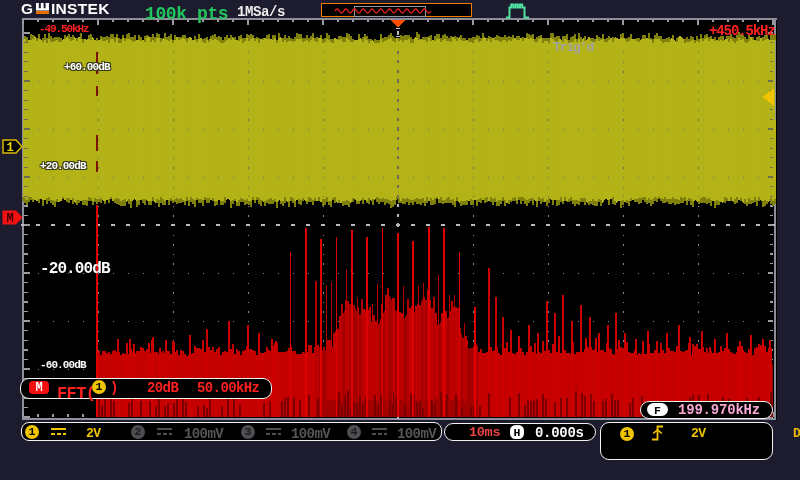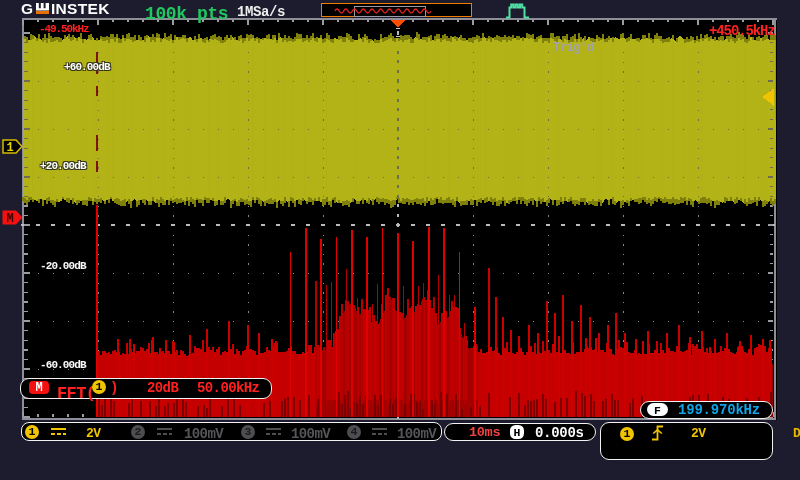--- a/index.html
+++ b/index.html
@@ -52,21 +52,21 @@
   <svg class="t" style="left:505px;top:2.5px" width="25" height="16" viewBox="0 0 25 16" fill="none">
     <path d="M1 14.5 H4.5 V4.5 L6.2 4.5 6.2 1.5 8.4 1.5 8.4 4.5 10.6 4.5 10.6 1.5 12.8 1.5 12.8 4.5 15 4.5 15 1.5 17.2 1.5 17.2 4.5 19.5 4.5 19.5 14.5 H24" stroke="#4fe2a2" stroke-width="2"></path>
   </svg>
   <div class="t" style="left:553px;top:3.5px;font-size:13px;letter-spacing:-1.1px;color:#a3a3a3;margin-top:36px;">Trig'd</div>
 
   <div class="t" style="left:39px;top:22.5px;font-size:11px;letter-spacing:-1.1px;color:#ff2222;">-49.50kHz</div>
   <div class="t" style="left:709px;top:22.5px;font-size:14px;letter-spacing:-1.1px;color:#ff2222;">+450.5kHz</div>
 
   <div class="t" style="left:40px;top:60.5px;font-size:11px;letter-spacing:-0.9px;color:#ffffff;text-shadow:1px 1px 0 #33331a,-1px 1px 0 #33331a,1px -1px 0 #33331a,-1px -1px 0 #33331a;margin-left:24px;">+60.00dB</div>
   <div class="t" style="left:40px;top:159.5px;font-size:11px;letter-spacing:-0.9px;color:#ffffff;text-shadow:1px 1px 0 #33331a,-1px 1px 0 #33331a,1px -1px 0 #33331a,-1px -1px 0 #33331a;">+20.00dB</div>
-  <div class="t" style="left:40px;top:259.5px;font-size:11px;letter-spacing:-0.9px;color:#fafafa;text-align:center;">-20.00dB</div>
+  <div class="t" style="left:40px;top:259.5px;font-size:16px;letter-spacing:-0.9px;color:#fafafa;text-align:center;">-20.00dB</div>
   <div class="t" style="left:40px;top:358.5px;font-size:11px;letter-spacing:-0.9px;color:#fafafa;">-60.00dB</div>
 
   <svg class="t" style="left:2px;top:139px" width="21" height="15" viewBox="0 0 21 15">
     <path d="M1 1 H14 L20 7.5 L14 14 H1 Z" fill="#000" stroke="#d8b900" stroke-width="1.5"></path>
     <text x="8" y="12" text-anchor="middle" font-family="Liberation Mono" font-weight="bold" font-size="12" fill="#e8d400">1</text>
   </svg>
   <svg class="t" style="left:2px;top:210px" width="21" height="15" viewBox="0 0 21 15">
     <path d="M0.5 0.5 H14 L20.5 7.5 L14 14.5 H0.5 Z" fill="#f21010"></path>
     <text x="8" y="12" text-anchor="middle" font-family="Liberation Mono" font-weight="bold" font-size="12" fill="#300">M</text>
   </svg>
@@ -77,21 +77,21 @@
   <div class="circ" style="left:92px;top:380px;background:#f0c400;">1</div>
   <div class="t" style="left:110px;top:380px;font-size:14px;letter-spacing:-0.6px;color:#ff2020;">)</div>
   <div class="t" style="left:147px;top:380px;font-size:14px;letter-spacing:-0.6px;color:#ff2020;">20dB</div>
   <div class="t" style="left:197px;top:380px;font-size:14px;letter-spacing:-0.6px;color:#ff2020;">50.00kHz</div>
 
   <div class="box" style="left:640px;top:400.5px;width:131px;height:16.5px;"></div>
   <svg style="position:absolute;left:647px;top:402.5px" width="21" height="13" viewBox="0 0 21 13">
       <rect x="0" y="0" width="21" height="13" rx="6.5" fill="#fff"></rect>
       <text x="10.5" y="10.6" text-anchor="middle" font-family="Liberation Mono" font-weight="bold" font-size="11.5" fill="#000">F</text>
     </svg>
-  <div class="t" style="left:678px;top:402px;font-size:14px;letter-spacing:-0.2px;color:#0ea5e9;">199.970kHz</div>
+  <div class="t" style="left:678px;top:402px;font-size:14px;letter-spacing:-0.2px;color:#f9a8d4;">199.970kHz</div>
 
   <div class="box" style="left:21px;top:421.5px;width:419px;height:17.5px;border-radius:8px;"></div>
   <div class="circ" style="left:25px;top:425px;background:#f0c400;">1</div>
   <svg class="t" style="left:51px;top:428px" width="16" height="8" viewBox="0 0 16 8">
       <path d="M0 1h15M0 6h4M6 6h4M12 6h3" stroke="#f0c400" stroke-width="2.2"></path>
     </svg>
   <div class="t" style="left:86px;top:425.5px;font-size:13px;letter-spacing:-0.5px;color:#f0c400;">2V</div>
   <div class="circ" style="left:131px;top:425px;background:#4d4d52;color:#1b1b1b;">2</div>
   <svg class="t" style="left:157px;top:428px" width="16" height="8" viewBox="0 0 16 8">
       <path d="M0 1h15M0 6h4M6 6h4M12 6h3" stroke="#4d4d52" stroke-width="2.2"></path>

